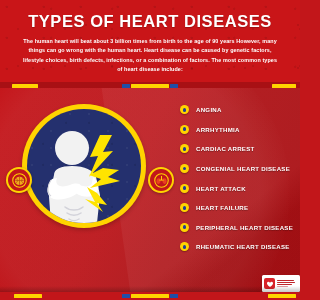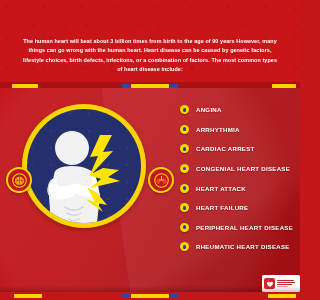--- a/index.html
+++ b/index.html
@@ -143,20 +143,21 @@
     background:linear-gradient(180deg,rgba(0,0,0,0),rgba(0,0,0,.22));
   }
 </style>
 </head>
 <body>
 
 <div id="poster">
 
   <div class="header-band"></div>
 
+  <div class="title">TYPES OF HEART DISEASES</div>
   <div class="intro">The human heart will beat about 3 billion times from birth to the age of 90 years However, many things can go wrong with the human heart. Heart disease can be caused by genetic factors, lifestyle choices, birth defects, infections, or a combination of factors. The most common types of heart disease include:</div>
 
   <div class="divider">
     <div class="div-bar yellow" style="left:12px;width:26px;"></div>
     <div class="div-bar blue" style="left:122px;width:8px;"></div>
     <div class="div-bar yellow" style="left:131px;width:38px;"></div>
     <div class="div-bar blue" style="left:170px;width:8px;"></div>
     <div class="div-bar yellow" style="left:272px;width:24px;"></div>
   </div>
   <div class="divider-shadow"></div>

